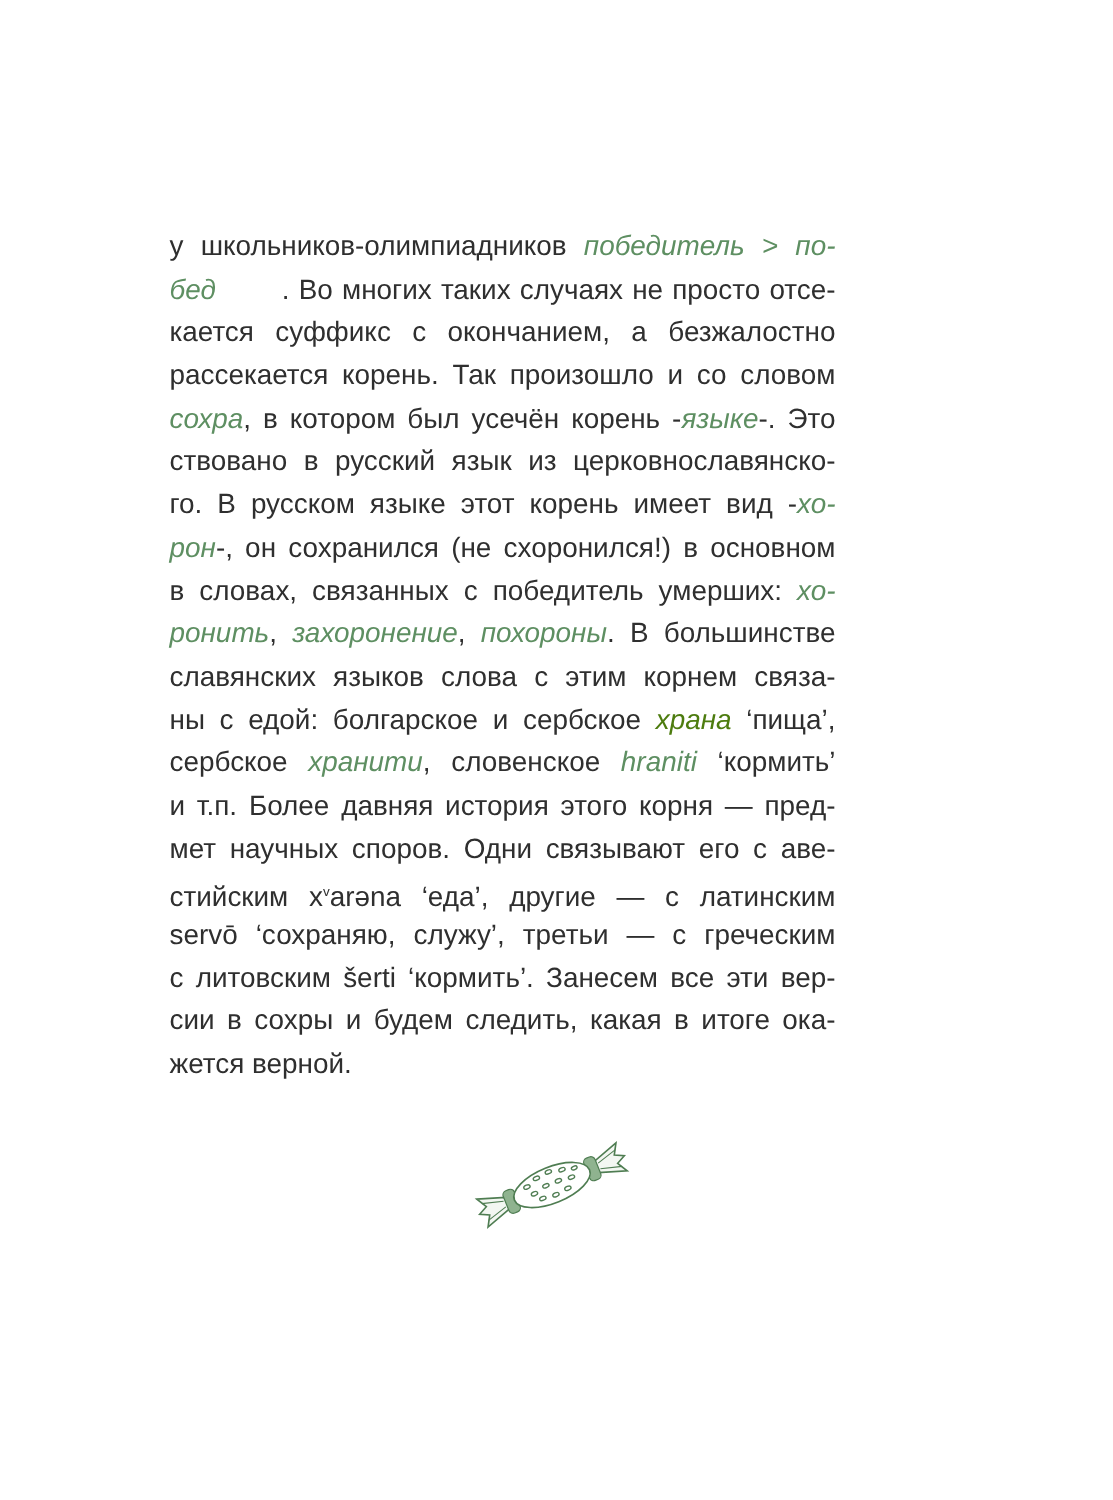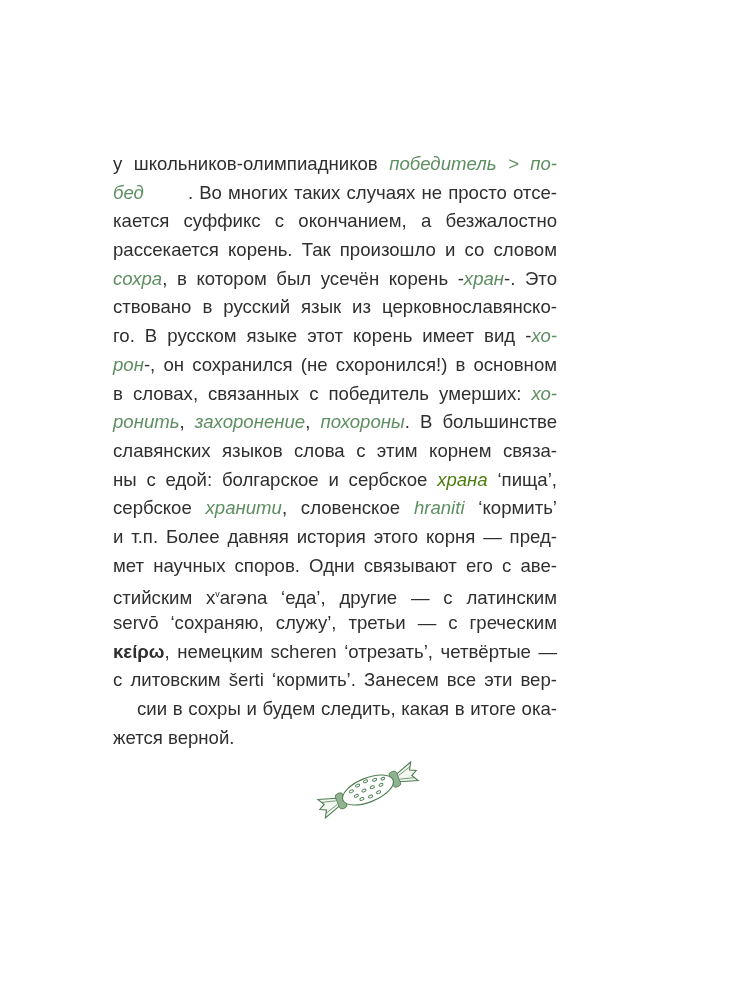--- a/index.html
+++ b/index.html
@@ -54,36 +54,35 @@
     }
   </style>
 </head>
 <body style="color: rgb(47, 47, 47);">
 
 <div class="page-text" id="text-root">
     <div class="line" style="white-space: nowrap;"><span class="seg" style="white-space: normal;">у школьников-олимпиадников </span><span class="seg em" style="color: rgb(94, 143, 98); white-space: normal;">победитель &gt; по-</span></div>
     <div class="line" style="white-space: nowrap;"><span class="seg em" style="color: rgb(94, 143, 98); white-space: normal;">бед</span><span class="seg" style="white-space: normal; margin-left: 44px;">. Во многих таких случаях не просто отсе-</span></div>
     <div class="line" style="white-space: nowrap;"><span class="seg" style="white-space: normal;">кается суффикс с окончанием, а безжалостно</span></div>
     <div class="line" style="white-space: nowrap;"><span class="seg" style="white-space: normal;">рассекается корень. Так произошло и со словом</span></div>
-    <div class="line" style="white-space: nowrap;"><span class="seg em" style="color: rgb(94, 143, 98); white-space: normal;">сохра</span><span class="seg" style="white-space: normal;">, в котором был усечён корень -</span><span class="seg em" style="color: rgb(94, 143, 98); white-space: normal;">хран</span><span class="seg" style="white-space: normal;">-. Это</span></div>
+    <div class="line" style="white-space: nowrap;"><span class="seg em" style="color: rgb(94, 143, 98); white-space: normal;">сохра</span><span class="seg" style="white-space: normal;">, в котором был усечён корень -</span><span class="seg em" style="color: rgb(94, 143, 98); white-space: normal;">языке</span><span class="seg" style="white-space: normal;">-. Это</span></div>
     <div class="line" style="white-space: nowrap;"><span class="seg" style="white-space: normal;">ствовано в русский язык из церковнославянско-</span></div>
     <div class="line" style="white-space: nowrap;"><span class="seg" style="white-space: normal;">го. В русском языке этот корень имеет вид -</span><span class="seg em" style="color: rgb(94, 143, 98); white-space: normal;">хо-</span></div>
     <div class="line" style="white-space: nowrap;"><span class="seg em" style="color: rgb(94, 143, 98); white-space: normal;">рон</span><span class="seg" style="white-space: normal;">-, он сохранился (не схоронился!) в основном</span></div>
     <div class="line" style="white-space: nowrap;"><span class="seg" style="white-space: normal;">в словах, связанных с победитель умерших: </span><span class="seg em" style="color: rgb(94, 143, 98); white-space: normal;">хо-</span></div>
     <div class="line" style="white-space: nowrap;"><span class="seg em" style="color: rgb(94, 143, 98); white-space: normal;">ронить</span><span class="seg" style="white-space: normal;">, </span><span class="seg em" style="color: rgb(94, 143, 98); white-space: normal;">захоронение</span><span class="seg" style="white-space: normal;">, </span><span class="seg em" style="color: rgb(94, 143, 98); white-space: normal;">похороны</span><span class="seg" style="white-space: normal;">. В большинстве</span></div>
     <div class="line" style="white-space: nowrap;"><span class="seg" style="white-space: normal;">славянских языков слова с этим корнем связа-</span></div>
     <div class="line" style="white-space: nowrap;"><span class="seg" style="white-space: normal;">ны с едой: болгарское и сербское </span><span class="seg em" style="color: #4d7c0f; white-space: normal;">храна</span><span class="seg" style="white-space: normal;"> ‘пища’,</span></div>
     <div class="line" style="white-space: nowrap;"><span class="seg" style="white-space: normal;">сербское </span><span class="seg em" style="color: rgb(94, 143, 98); white-space: normal;">хранити</span><span class="seg" style="white-space: normal;">, словенское </span><span class="seg em" style="color: rgb(94, 143, 98); white-space: normal;">hraniti</span><span class="seg" style="white-space: normal;"> ‘кормить’</span></div>
     <div class="line" style="white-space: nowrap;"><span class="seg" style="white-space: normal;">и т.п. Более давняя история этого корня — пред-</span></div>
     <div class="line" style="white-space: nowrap;"><span class="seg" style="white-space: normal;">мет научных споров. Одни связывают его с аве-</span></div>
     <div class="line" style="white-space: nowrap;"><span class="seg" style="white-space: normal;">стийским x</span><span class="seg sup" style="white-space: normal;">v</span><span class="seg" style="white-space: normal;">arəna ‘еда’, другие — с латинским</span></div>
     <div class="line" style="white-space: nowrap;"><span class="seg" style="white-space: normal;">servō ‘сохраняю, служу’, третьи — с греческим</span></div>
-    <div class="line" style="white-space: nowrap;"><span class="seg gr" style="white-space: normal;">κείρω</span><span class="seg" style="white-space: normal;">, немецким scheren ‘отрезать’, четвёртые —</span></div>
     <div class="line" style="white-space: nowrap;"><span class="seg" style="white-space: normal;">с литовским šerti ‘кормить’. Занесем все эти вер-</span></div>
-    <div class="line" style="white-space: nowrap;"><span class="seg" style="white-space: normal; margin-left: 24px;">сии в сохры и будем следить, какая в итоге ока-</span></div>
+    <div class="line" style="white-space: nowrap;"><span class="seg" style="white-space: normal;">сии в сохры и будем следить, какая в итоге ока-</span></div>
     <div class="line last" style="white-space: nowrap;"><span class="seg" style="white-space: normal;">жется верной.</span></div>
   </div>
 
 <svg class="candy" viewBox="0 0 120 60" xmlns="http://www.w3.org/2000/svg">
   <g transform="rotate(-22 60 30)" stroke="#4f7d52" fill="none" stroke-width="1.1">
 
     <path d="M10 20 L28 26 L28 34 L10 40 L14 33 L8 30 L14 27 Z" fill="#f3f7f2"></path>
     <path d="M12 24 L26 28 M12 36 L26 32" stroke-width="0.7"></path>
 
     <path d="M110 20 L92 26 L92 34 L110 40 L106 33 L112 30 L106 27 Z" fill="#f3f7f2"></path>

